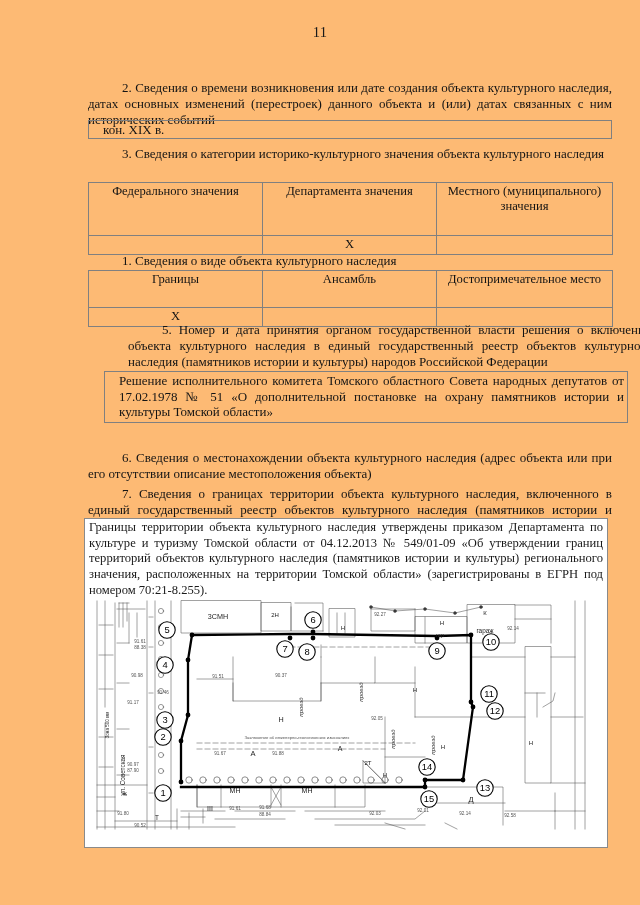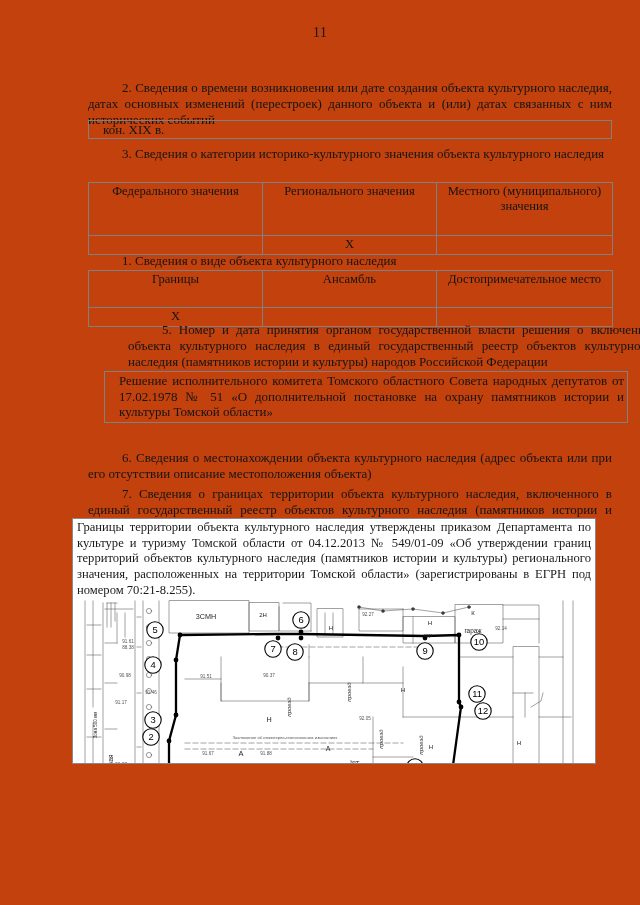--- a/index.html
+++ b/index.html
@@ -13,21 +13,21 @@
     position: relative;
     font-family: "Liberation Serif", "DejaVu Serif", serif;
     color: #1a1a1a;
     overflow: hidden;
   }
   .page {
     position: absolute;
     inset: 0;
     width: 640px;
     height: 905px;
-    background: #c2410c;
+    background: #fdba74;
   }
 
   
   .page-number {
     position: absolute;
     top: 24px;
     left: 0;
     width: 640px;
     text-align: center;
     font-size: 14.5px;
@@ -79,24 +79,24 @@
   table.doc td.mark {
     height: 17px;
     vertical-align: middle;
     padding-top: 0;
     padding-bottom: 1px;
   }
 
   
   .sec7box {
     position: absolute;
-    left: 72px;
+    left: 84px;
     top: 518px;
     width: 524px;
-    height: 246px;
+    height: 330px;
     border: 1px solid #8a8a8a;
     box-sizing: border-box;
     background: #fff;
     overflow: hidden;
   }
   .sec7text {
     position: absolute;
     left: 4px;
     top: 1px;
     width: 514px;
@@ -130,21 +130,21 @@
 
   <table class="doc" style="left:88px; top:182px; width:524px;">
     <colgroup>
         <col style="width:174px">
         <col style="width:174px">
         <col style="width:176px">
       </colgroup>
     <tbody>
       <tr>
         <td style="height:49px">Федерального значения</td>
-        <td>Регионального значения</td>
+        <td>Департамента значения</td>
         <td>Местного (муниципального) значения</td>
       </tr>
       <tr>
         <td class="mark"></td>
         <td class="mark">X</td>
         <td class="mark"></td>
       </tr>
     </tbody>
   </table>
 

